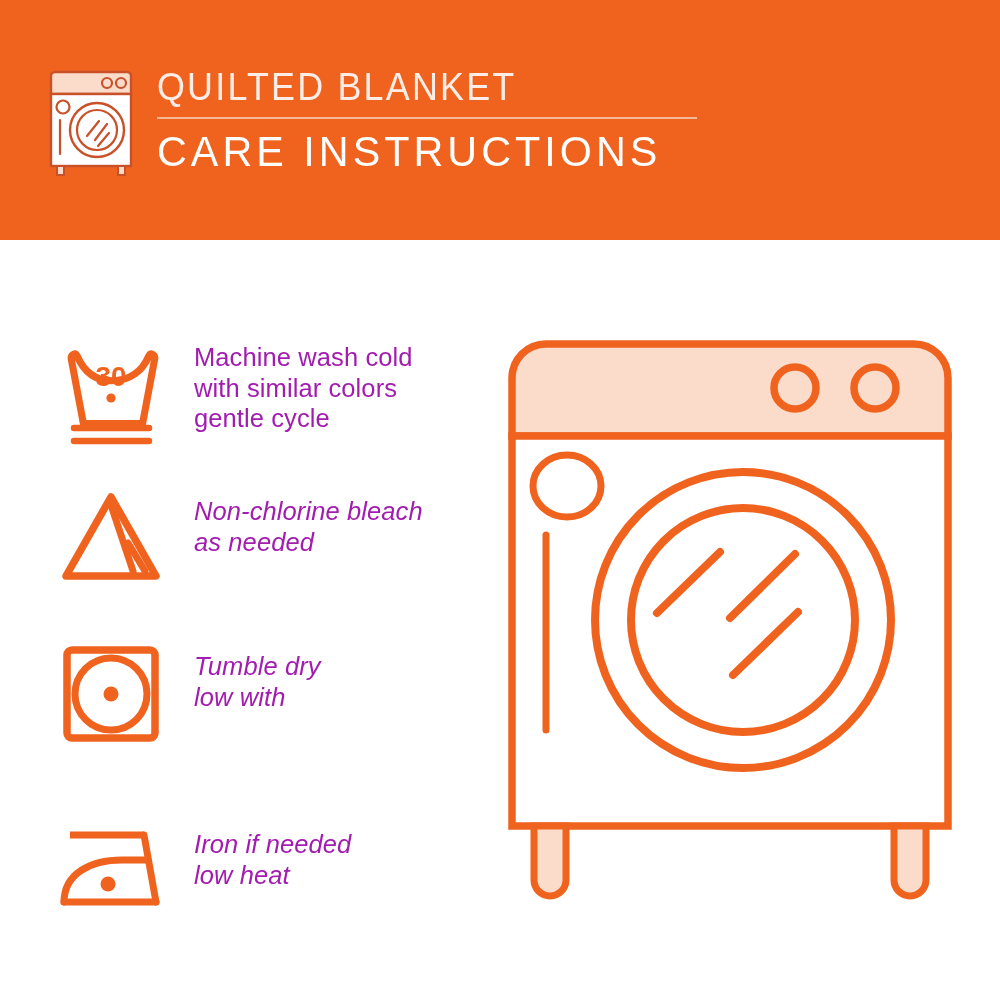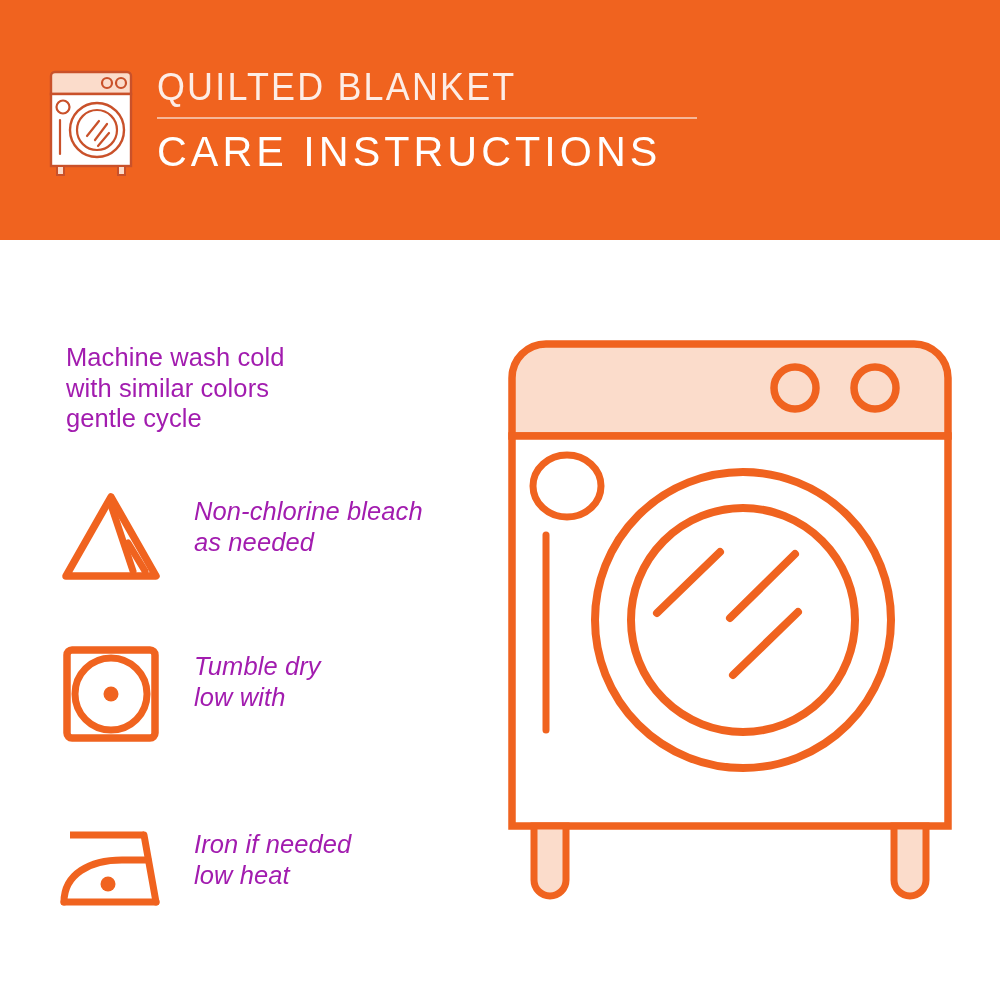--- a/index.html
+++ b/index.html
@@ -114,20 +114,31 @@
         <div class="title-divider"></div>
         <div class="title-bottom">CARE INSTRUCTIONS</div>
       </div>
 
     </div>
   </div>
 
   <div class="care-list">
 
     <div class="care-row row-wash">
+      <div class="sym">
+        <svg viewBox="0 0 128 110" width="128" height="110">
+
+          <path d="M8 16 C8 12 12 10 14 14 C20 28 30 38 48 38 C66 38 78 28 84 14 C86 10 90 12 90 16 L78 80 L20 80 Z" transform="translate(15,4) scale(1.02)" fill="none" stroke="#F0631F" stroke-width="7" stroke-linejoin="round" stroke-linecap="round"></path>
+          <text x="63" y="48" text-anchor="middle" font-family="Liberation Sans, sans-serif" font-size="28" font-weight="bold" fill="#F0631F">30</text>
+          <circle cx="63" cy="60" r="4.6" fill="#F0631F"></circle>
+
+          <line x1="26" y1="90" x2="101" y2="90" stroke="#F0631F" stroke-width="6.5" stroke-linecap="round"></line>
+          <line x1="26" y1="103" x2="101" y2="103" stroke="#F0631F" stroke-width="6.5" stroke-linecap="round"></line>
+        </svg>
+      </div>
       <div class="txt">Machine wash cold
 with similar colors
 gentle cycle</div>
     </div>
 
     <div class="care-row row-bleach">
       <div class="sym">
         <svg viewBox="0 0 128 110" width="128" height="110">
           <path d="M63 14 L108 93 L18 93 Z" fill="none" stroke="#F0631F" stroke-width="7.5" stroke-linejoin="round"></path>
           <line x1="63" y1="22" x2="85" y2="88" stroke="#F0631F" stroke-width="7" stroke-linecap="round"></line>

